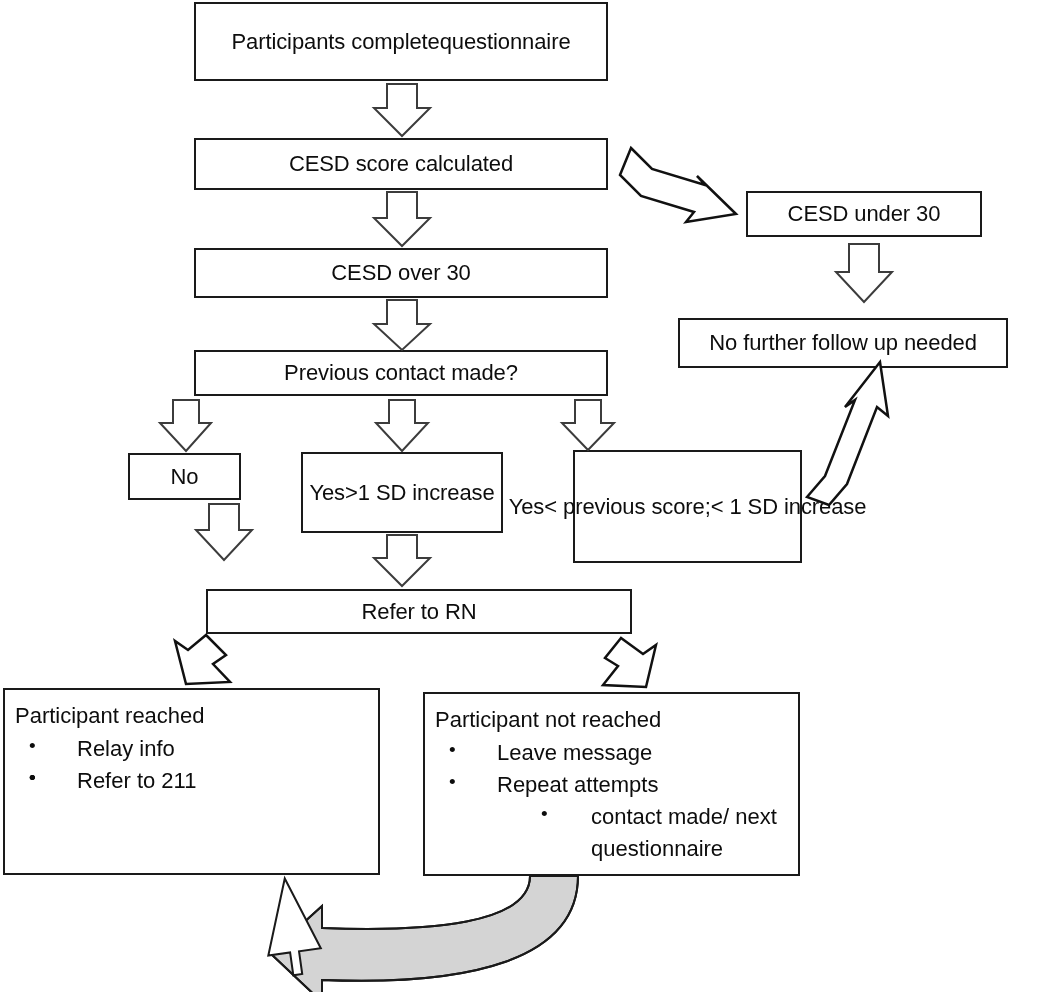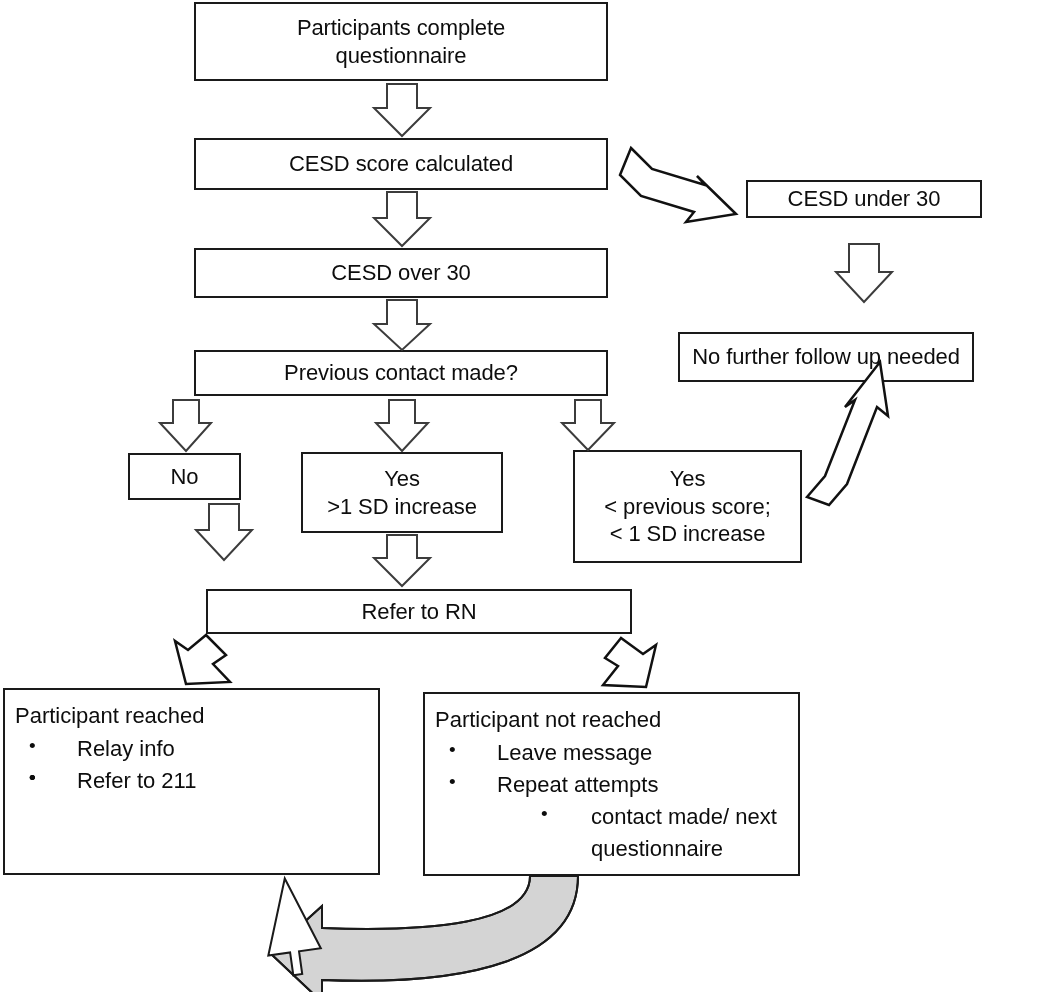--- a/index.html
+++ b/index.html
@@ -17,21 +17,20 @@
     height: 992px;
     background: #ffffff;
     overflow: hidden;
   }
   .node {
     position: absolute;
     box-sizing: border-box;
     border: 2px solid #1a1a1a;
     background: #ffffff;
     display: flex;
-    flex-direction: column;
     align-items: center;
     justify-content: center;
     text-align: center;
     font-size: 22px;
     line-height: 1.25;
     color: #0d0d0d;
     letter-spacing: -0.1px;
   }
   .node .line {
     display: block;
@@ -106,25 +105,25 @@
   </div>
 
   <div class="node" style="left:194px; top:138px; width:414px; height:52px;">
     <span class="line">CESD score calculated</span>
   </div>
 
   <div class="node" style="left:194px; top:248px; width:414px; height:50px;">
     <span class="line">CESD over 30</span>
   </div>
 
-  <div class="node" style="left:746px; top:180px; width:236px; height:38px;">
+  <div class="node" style="left:746px; top:191px; width:236px; height:46px;">
     <span class="line">CESD under 30</span>
   </div>
 
-  <div class="node" style="left:678px; top:318px; width:296px; height:50px;margin-top:14px;">
+  <div class="node" style="left:678px; top:318px; width:330px; height:50px;">
     <span class="line">No further follow up needed</span>
   </div>
 
   <div class="node" style="left:194px; top:350px; width:414px; height:46px;">
     <span class="line">Previous contact made?</span>
   </div>
 
   <div class="node" style="left:128px; top:453px; width:113px; height:47px;">
     <span class="line">No</span>
   </div>

